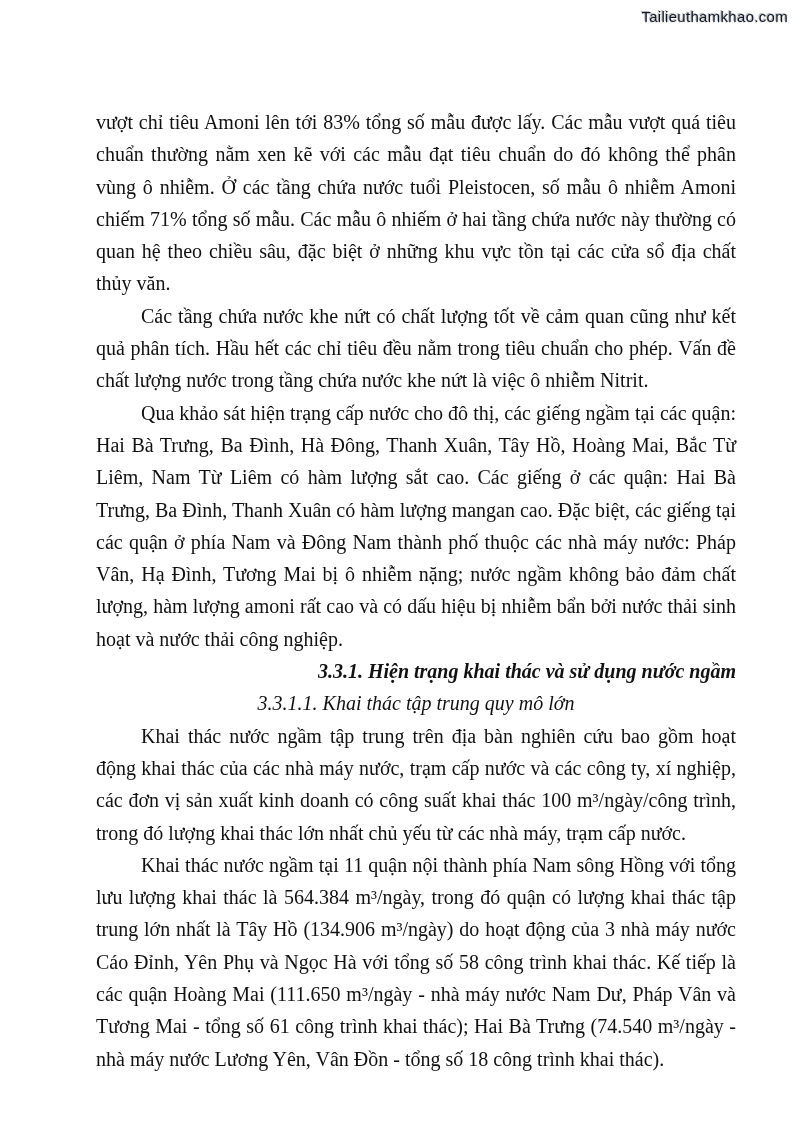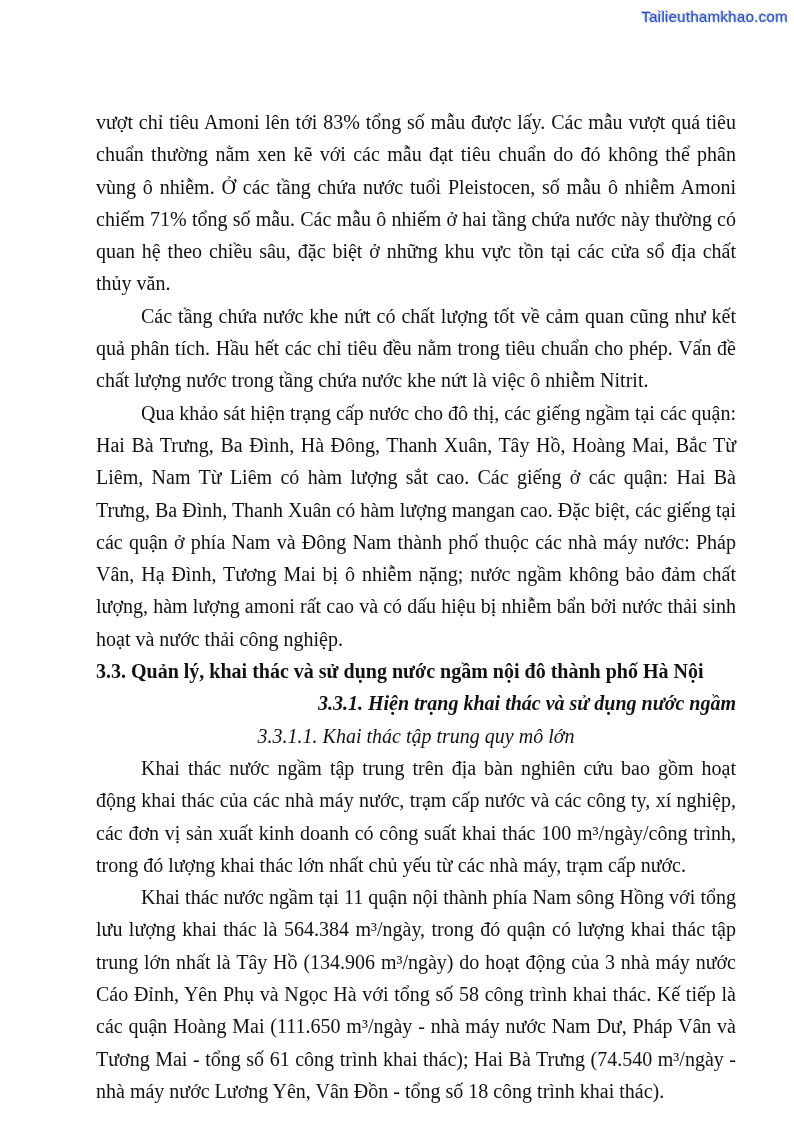--- a/index.html
+++ b/index.html
@@ -14,21 +14,21 @@
     background: #ffffff;
     overflow: hidden;
     color: #111111;
   }
   .watermark {
     position: absolute;
     top: 8px;
     right: 6px;
     font-family: "Liberation Sans", "DejaVu Sans", sans-serif;
     font-size: 15px;
-    color: #1d4ed8;
+    color: #0f172a;
     text-shadow: -1px -1px 0 #b8b8b8, 1px 1px 0 #ffffff, 1px 0 0 #c6c6c6, 0 1px 0 #c6c6c6;
     letter-spacing: 0.3px;
     user-select: none;
   }
   .textblock {
     position: absolute;
     left: 96px;
     top: 106px;
     width: 640px;
     font-size: 20px;
@@ -73,21 +73,20 @@
   <div class="watermark">Tailieuthamkhao.com</div>
 
   <div class="textblock">
 
     <p class="no-indent">vượt chỉ tiêu Amoni lên tới 83% tổng số mẫu được lấy. Các mẫu vượt quá tiêu chuẩn thường nằm xen kẽ với các mẫu đạt tiêu chuẩn do đó không thể phân vùng ô nhiễm. Ở các tầng chứa nước tuổi Pleistocen, số mẫu ô nhiễm Amoni chiếm 71% tổng số mẫu. Các mẫu ô nhiếm ở hai tầng chứa nước này thường có quan hệ theo chiều sâu, đặc biệt ở những khu vực tồn tại các cửa sổ địa chất thủy văn.</p>
 
     <p>Các tầng chứa nước khe nứt có chất lượng tốt về cảm quan cũng như kết quả phân tích. Hầu hết các chỉ tiêu đều nằm trong tiêu chuẩn cho phép. Vấn đề chất lượng nước trong tầng chứa nước khe nứt là việc ô nhiễm Nitrit.</p>
 
     <p>Qua khảo sát hiện trạng cấp nước cho đô thị, các giếng ngầm tại các quận: Hai Bà Trưng, Ba Đình, Hà Đông, Thanh Xuân, Tây Hồ, Hoàng Mai, Bắc Từ Liêm, Nam Từ Liêm có hàm lượng sắt cao. Các giếng ở các quận: Hai Bà Trưng, Ba Đình, Thanh Xuân có hàm lượng mangan cao. Đặc biệt, các giếng tại các quận ở phía Nam và Đông Nam thành phố thuộc các nhà máy nước: Pháp Vân, Hạ Đình, Tương Mai bị ô nhiễm nặng; nước ngầm không bảo đảm chất lượng, hàm lượng amoni rất cao và có dấu hiệu bị nhiễm bẩn bởi nước thải sinh hoạt và nước thải công nghiệp.</p>
 
-    <p class="no-indent h-bold">3.3. Quản lý, khai thác và sử dụng nước ngầm nội đô thành phố Hà Nội</p>
 
     <p class="no-indent h-bold-italic">3.3.1. Hiện trạng khai thác và sử dụng nước ngầm</p>
 
     <p class="no-indent h-italic">3.3.1.1. Khai thác tập trung quy mô lớn</p>
 
     <p>Khai thác nước ngầm tập trung trên địa bàn nghiên cứu bao gồm hoạt động khai thác của các nhà máy nước, trạm cấp nước và các công ty, xí nghiệp, các đơn vị sản xuất kinh doanh có công suất khai thác 100 m³/ngày/công trình, trong đó lượng khai thác lớn nhất chủ yếu từ các nhà máy, trạm cấp nước.</p>
 
     <p>Khai thác nước ngầm tại 11 quận nội thành phía Nam sông Hồng với tổng lưu lượng khai thác là 564.384 m³/ngày, trong đó quận có lượng khai thác tập trung lớn nhất là Tây Hồ (134.906 m³/ngày) do hoạt động của 3 nhà máy nước Cáo Đỉnh, Yên Phụ và Ngọc Hà với tổng số 58 công trình khai thác. Kế tiếp là các quận Hoàng Mai (111.650 m³/ngày - nhà máy nước Nam Dư, Pháp Vân và Tương Mai - tổng số 61 công trình khai thác); Hai Bà Trưng (74.540 m³/ngày - nhà máy nước Lương Yên, Vân Đồn - tổng số 18 công trình khai thác).</p>
 
   </div>

